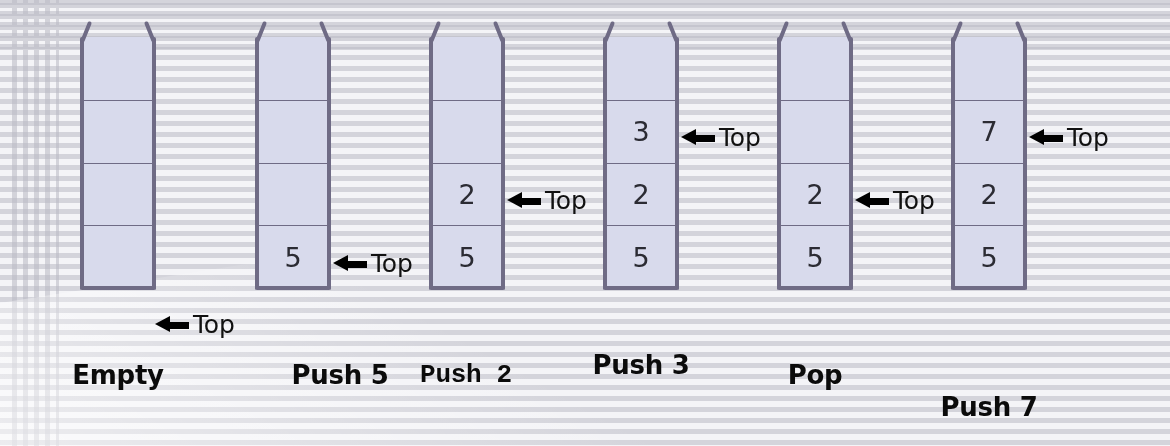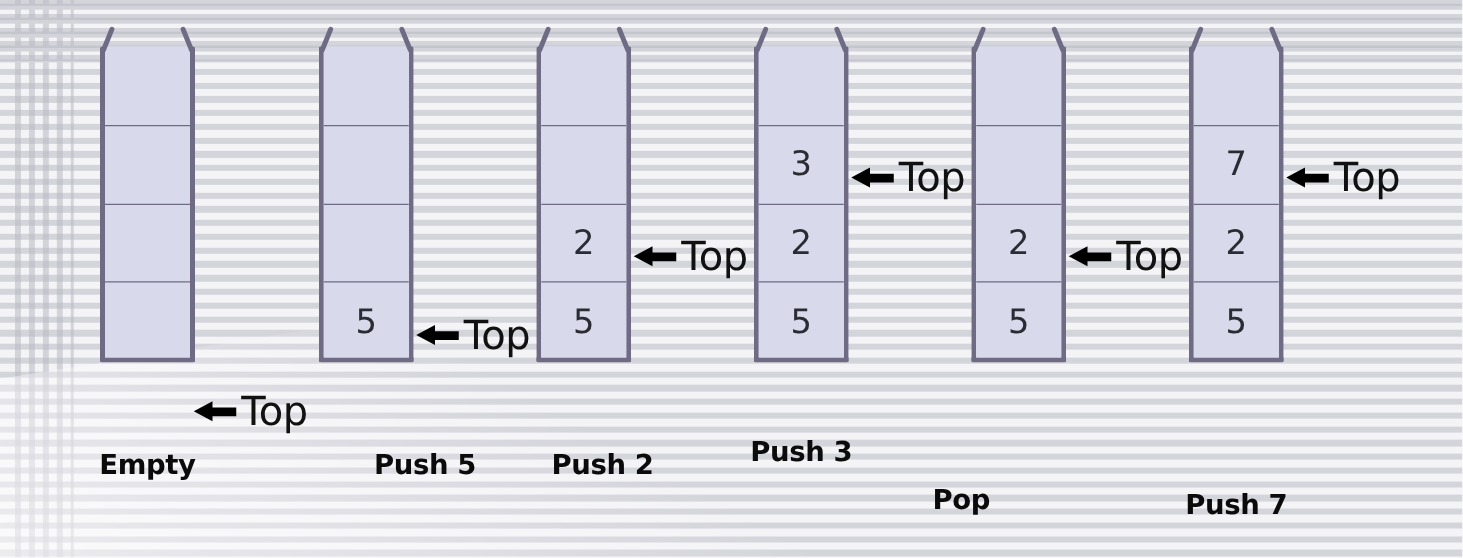--- a/index.html
+++ b/index.html
@@ -105,30 +105,30 @@
   .arrow-left::after {
     content: "";
     position: absolute;
     left: 0; top: 0;
     width: 0; height: 0;
     border-top: 8.5px solid transparent;
     border-bottom: 8.5px solid transparent;
     border-right: 15px solid #000;
   }
   .top-label {
-    font-size: 32px;
+    font-size: 25px;
     color: #111;
     font-family: "DejaVu Sans", sans-serif;
     font-weight: 400;
     letter-spacing: -.2px;
   }
 
   .op-label {
     position: absolute;
-    font-size: 22px;
+    font-size: 26px;
     font-weight: bold;
     color: #0b0b0b;
     font-family: "DejaVu Sans", sans-serif;
     white-space: nowrap;
     transform: translateX(-50%);
     letter-spacing: -.3px;
   }
 </style>
 </head>
 <body>
@@ -174,21 +174,21 @@
           <div class="flare right"></div>
           <div class="cell first"></div>
           <div class="cell"></div>
           <div class="cell">2</div>
           <div class="cell">5</div>
         </div>
         <div class="top-marker" style="left: 507px; top: 186px;">
           <div class="arrow-left"></div>
           <span class="top-label">Top</span>
         </div>
-        <div class="op-label" style="left: 482px; top: 360px;">Push 2</div>
+        <div class="op-label" style="left: 466px; top: 360px; font-family: Liberation Mono, monospace;">Push 2</div>
       </div>
       <div class="stack-col">
         <div class="tube" style="left: 603px; top: 37px; height: 253px;">
           <div class="flare left"></div>
           <div class="flare right"></div>
           <div class="cell first"></div>
           <div class="cell">3</div>
           <div class="cell">2</div>
           <div class="cell">5</div>
         </div>
@@ -204,21 +204,21 @@
           <div class="flare right"></div>
           <div class="cell first"></div>
           <div class="cell"></div>
           <div class="cell">2</div>
           <div class="cell">5</div>
         </div>
         <div class="top-marker" style="left: 855px; top: 186px;">
           <div class="arrow-left"></div>
           <span class="top-label">Top</span>
         </div>
-        <div class="op-label" style="left: 769px; top: 360px; margin-top: 28px;">Pop</div>
+        <div class="op-label" style="left: 815px; top: 360px;">Pop</div>
       </div>
       <div class="stack-col">
         <div class="tube" style="left: 951px; top: 37px; height: 253px;">
           <div class="flare left"></div>
           <div class="flare right"></div>
           <div class="cell first"></div>
           <div class="cell">7</div>
           <div class="cell">2</div>
           <div class="cell">5</div>
         </div>

